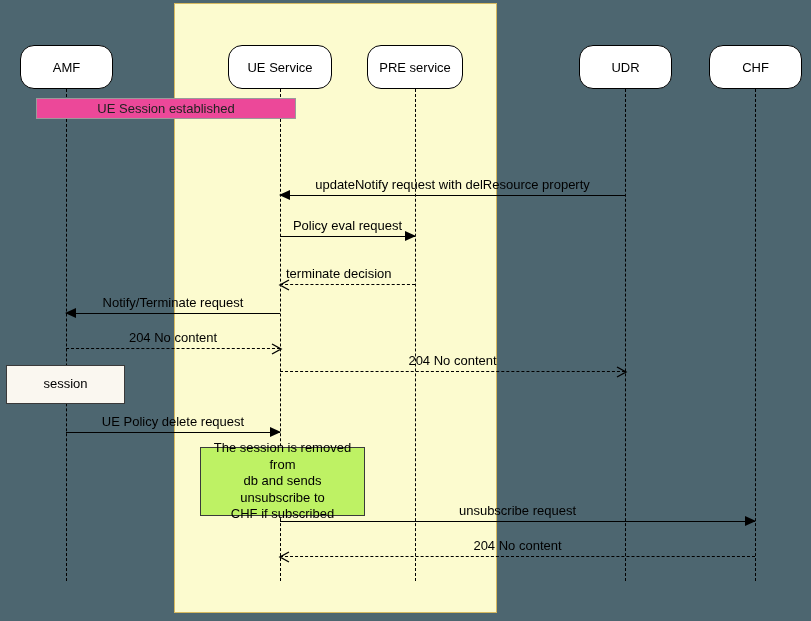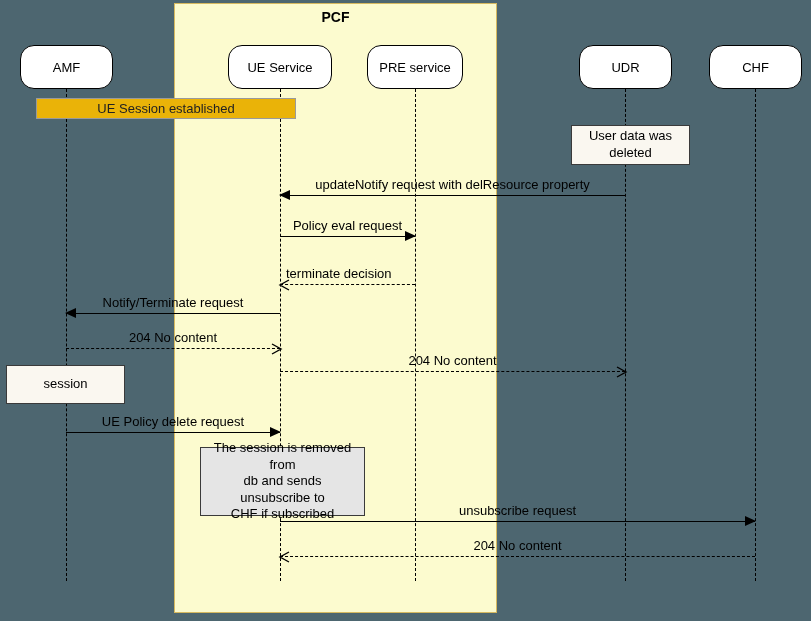--- a/index.html
+++ b/index.html
@@ -56,25 +56,25 @@
     box-sizing:border-box;
     display:flex;
     align-items:center;
     justify-content:center;
     text-align:center;
     font-size:13px;
     line-height:1.28;
     color:#000;
     padding:2px 6px;
   }
-  .note.gray{ background:#e5e5e5; }
+  .note.gray{ background:#bef264; }
   
   .banner{
     position:absolute;
-    background:#eab308;
+    background:#ec4899;
     border:1px solid #9a9a9a;
     box-sizing:border-box;
     display:flex;
     align-items:center;
     justify-content:center;
     font-size:13px;
     color:#222;
   }
   
   .msg{ position:absolute; }
@@ -124,42 +124,35 @@
   .arrow.open svg{ display:block; }
   .arrow.right.open{ right:-2px; }
   .arrow.left.open{ left:-2px; }
 </style>
 </head>
 <body>
 
 <div id="diagram">
 
   <div class="group-box" style="left:174px; top:3px; width:323px; height:610px;"></div>
-  <div class="group-title" style="left:174px; top:9px; width:323px;">PCF</div>
 
   <div class="lifeline" style="left:66px; top:89px; height:492px;"></div>
   <div class="lifeline" style="left:280px; top:89px; height:492px;"></div>
   <div class="lifeline" style="left:415px; top:89px; height:492px;"></div>
   <div class="lifeline" style="left:625px; top:89px; height:492px;"></div>
   <div class="lifeline" style="left:755px; top:89px; height:492px;"></div>
 
   <div class="participant" style="left:20px; top:45px; width:93px; height:44px;">AMF</div>
   <div class="participant" style="left:228px; top:45px; width:104px; height:44px;">UE Service</div>
   <div class="participant" style="left:367px; top:45px; width:96px; height:44px;">PRE service</div>
   <div class="participant" style="left:579px; top:45px; width:93px; height:44px;">UDR</div>
   <div class="participant" style="left:709px; top:45px; width:93px; height:44px;">CHF</div>
 
   <div class="banner" style="left:36px; top:98px; width:260px; height:21px;">UE Session established</div>
 
-  <div class="note" style="left:571px; top:125px; width:119px; height:40px;">
-    <div>
-      <div>User data was</div>
-      <div>deleted</div>
-    </div>
-  </div>
 
   <div class="note" style="left:6px; top:365px; width:119px; height:39px;">
     <div>
       <div>session</div>
     </div>
   </div>
 
   <div class="note gray" style="left:200px; top:447px; width:165px; height:69px;">
     <div>
       <div>The session is removed from</div>

